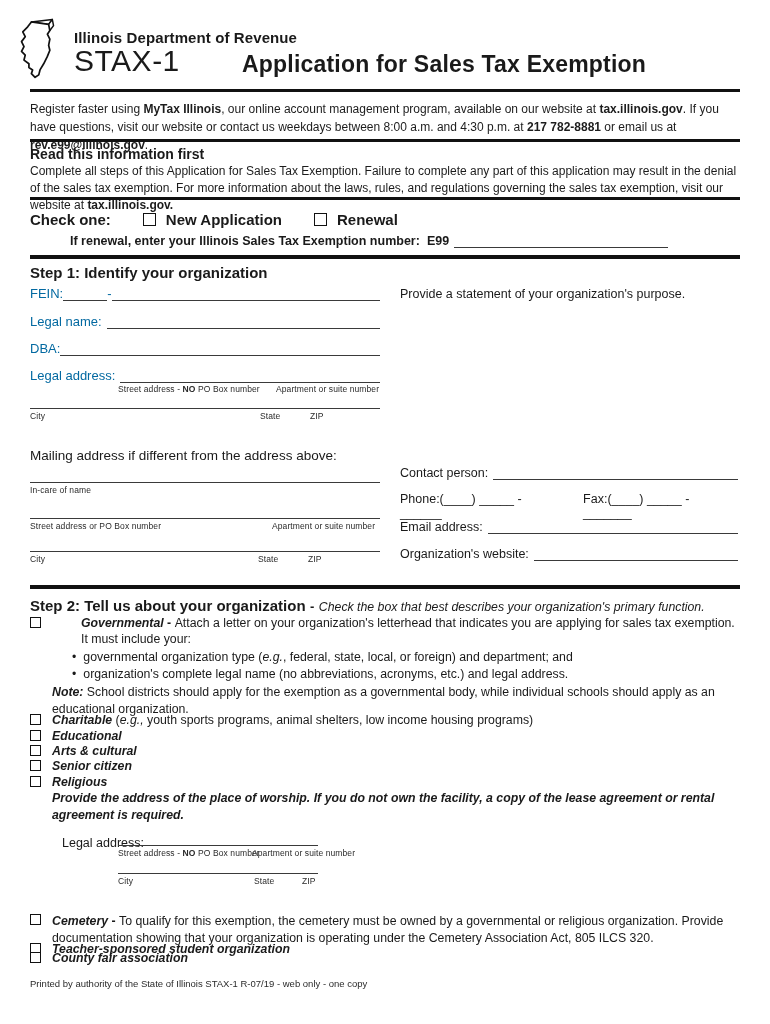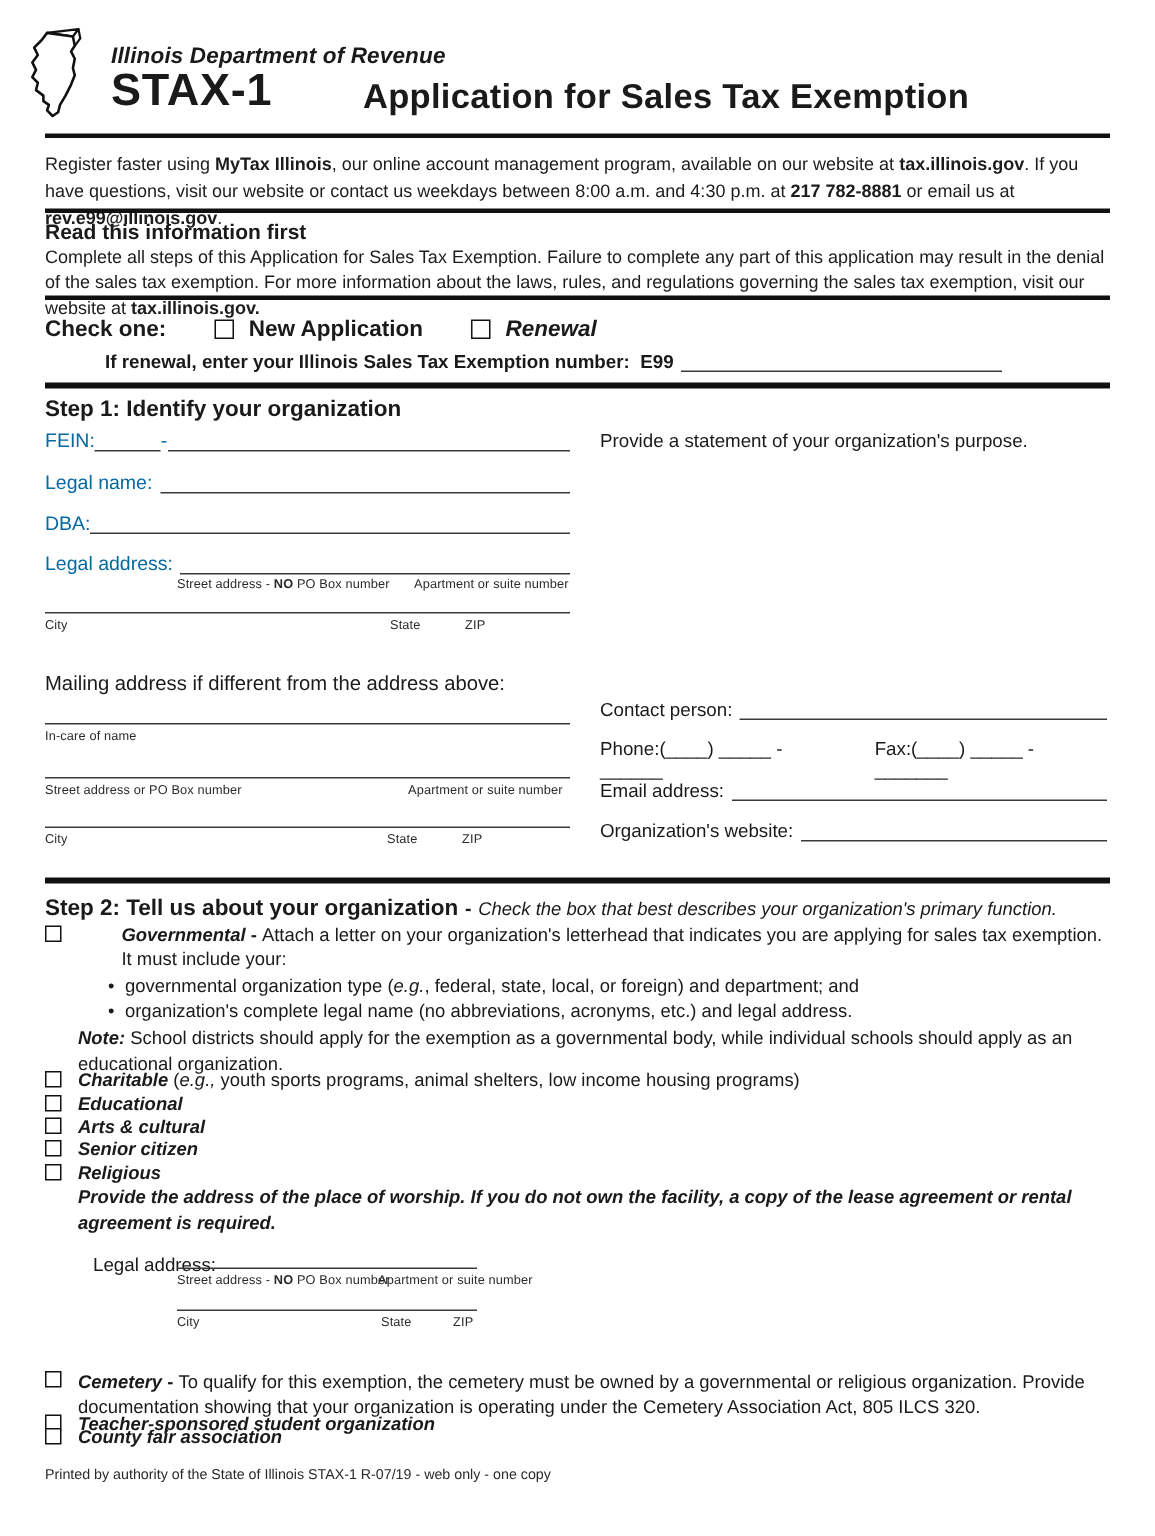--- a/index.html
+++ b/index.html
@@ -18,54 +18,54 @@
   .sub { font-size:8.5px; color:#2a2a2a; letter-spacing:0.1px; }
   .cb { display:inline-block; width:11px; height:11px; border:1.7px solid #111; background:#fff; flex:none; }
   .cb-lg { width:13px; height:13px; }
   .fieldlabel { font-size:13px; color:#0369a1; }
   .rc-label { font-size:12.5px; }
   .s2item { position:absolute; left:30px; width:710px; display:flex; align-items:flex-start; gap:11px; font-size:12.3px; line-height:1.28; }
   .s2item .cb { margin-top:1px; }
   .s2text { flex:1; }
   .bullet-row { position:absolute; left:72px; width:660px; display:flex; gap:7px; font-size:12.3px; }
   .hdr-agency { font-size:15px; font-weight:bold; letter-spacing:0.1px; }
-  .hdr-num { font-size:30px; font-weight:bold; letter-spacing:0.5px; }
+  .hdr-num { font-size:30px; font-weight:normal; letter-spacing:0.5px; }
   .hdr-title { font-size:23px; font-weight:bold; letter-spacing:0.2px; }
   .body-txt { font-size:12px; line-height:1.5; color:#1c1c1c; }
 </style>
 </head>
 <body>
 
 <div class="page">
 
   <div class="abs" style="left:13px; top:17px; width:54px; height:64px;">
     <svg width="54" height="64" viewBox="0 0 40 52">
       <path d="M13 4 L30 2 L27 6 Z M13 4 L27 6 L30 2" fill="#ffffff" stroke="#111" stroke-width="1.2" stroke-linejoin="round"></path>
       <path d="M27 6 L30 2 L31 7 L28 11" fill="#ffffff" stroke="#111" stroke-width="1.2" stroke-linejoin="round"></path>
       <path d="M13 4 L27 6 L28 11 L26 14 L28 18 L27 23 L28 27 L26 32 L23 38 L20 43 L19 47 L16 49 L13 46 L14 43 L11 41 L11 38 L7 35 L8 31 L5 28 L7 24 L5 20 L8 16 L6 12 L10 8 Z" fill="#ffffff" stroke="#111" stroke-width="1.4" stroke-linejoin="round"></path>
     </svg>
   </div>
-  <div class="abs hdr-agency" style="left:74px; top:29px;font-style:italic;">Illinois Department of Revenue</div>
+  <div class="abs hdr-agency" style="left:74px; top:29px;">Illinois Department of Revenue</div>
   <div class="abs hdr-num" style="left:74px; top:44px;">STAX-1</div>
   <div class="abs hdr-title" style="left:242px; top:51px;">Application for Sales Tax Exemption</div>
   <div class="rule" style="top:89px; height:3px;"></div>
 
   <div class="abs body-txt" style="left:30px; top:100px; width:712px;"><span>Register faster using </span><span class="b">MyTax Illinois</span><span>, our online account management program, available on our website at </span><span class="b">tax.illinois.gov</span><span>. If you have questions, visit our website or contact us weekdays between 8:00 a.m. and 4:30 p.m. at </span><span class="b">217 782-8881</span><span> or email us at </span><span class="b">rev.e99@illinois.gov</span><span>.</span></div>
   <div class="rule" style="top:139px; height:3px;"></div>
 
   <div class="abs b" style="left:30px; top:146px; font-size:14px;">Read this information first</div>
   <div class="abs body-txt" style="left:30px; top:163px; width:712px; line-height:1.42;"><span>Complete all steps of this Application for Sales Tax Exemption.  Failure to complete any part of this application may result in the denial of the sales tax exemption. For more information about the laws, rules, and regulations governing the sales tax exemption, visit our website at </span><span class="b">tax.illinois.gov.</span></div>
   <div class="rule" style="top:197px; height:3px;"></div>
 
   <div class="abs row" style="left:30px; top:211px; align-items:center; gap:10px;">
     <span class="b" style="font-size:15px;">Check one:</span>
     <span class="cb cb-lg" style="margin-left:22px;"></span>
     <span class="b" style="font-size:15px;">New Application</span>
     <span class="cb cb-lg" style="margin-left:22px;"></span>
-    <span class="b" style="font-size:15px;font-style:italic;">Renewal</span>
+    <span class="b" style="font-size:15px;">Renewal</span>
   </div>
   <div class="abs row" style="left:30px; top:233px; width:638px;">
     <span class="b" style="font-size:12.5px;padding-left:40px;">If renewal, enter your Illinois Sales Tax Exemption number:</span>
     <span class="b" style="font-size:12.5px; margin-left:7px;">E99</span>
     <span class="fline grow" style="margin-left:5px;"></span>
   </div>
   <div class="rule" style="top:255px; height:4px;"></div>
 
   <div class="abs b" style="left:30px; top:264px; font-size:15px;">Step 1: Identify your organization</div>
 

